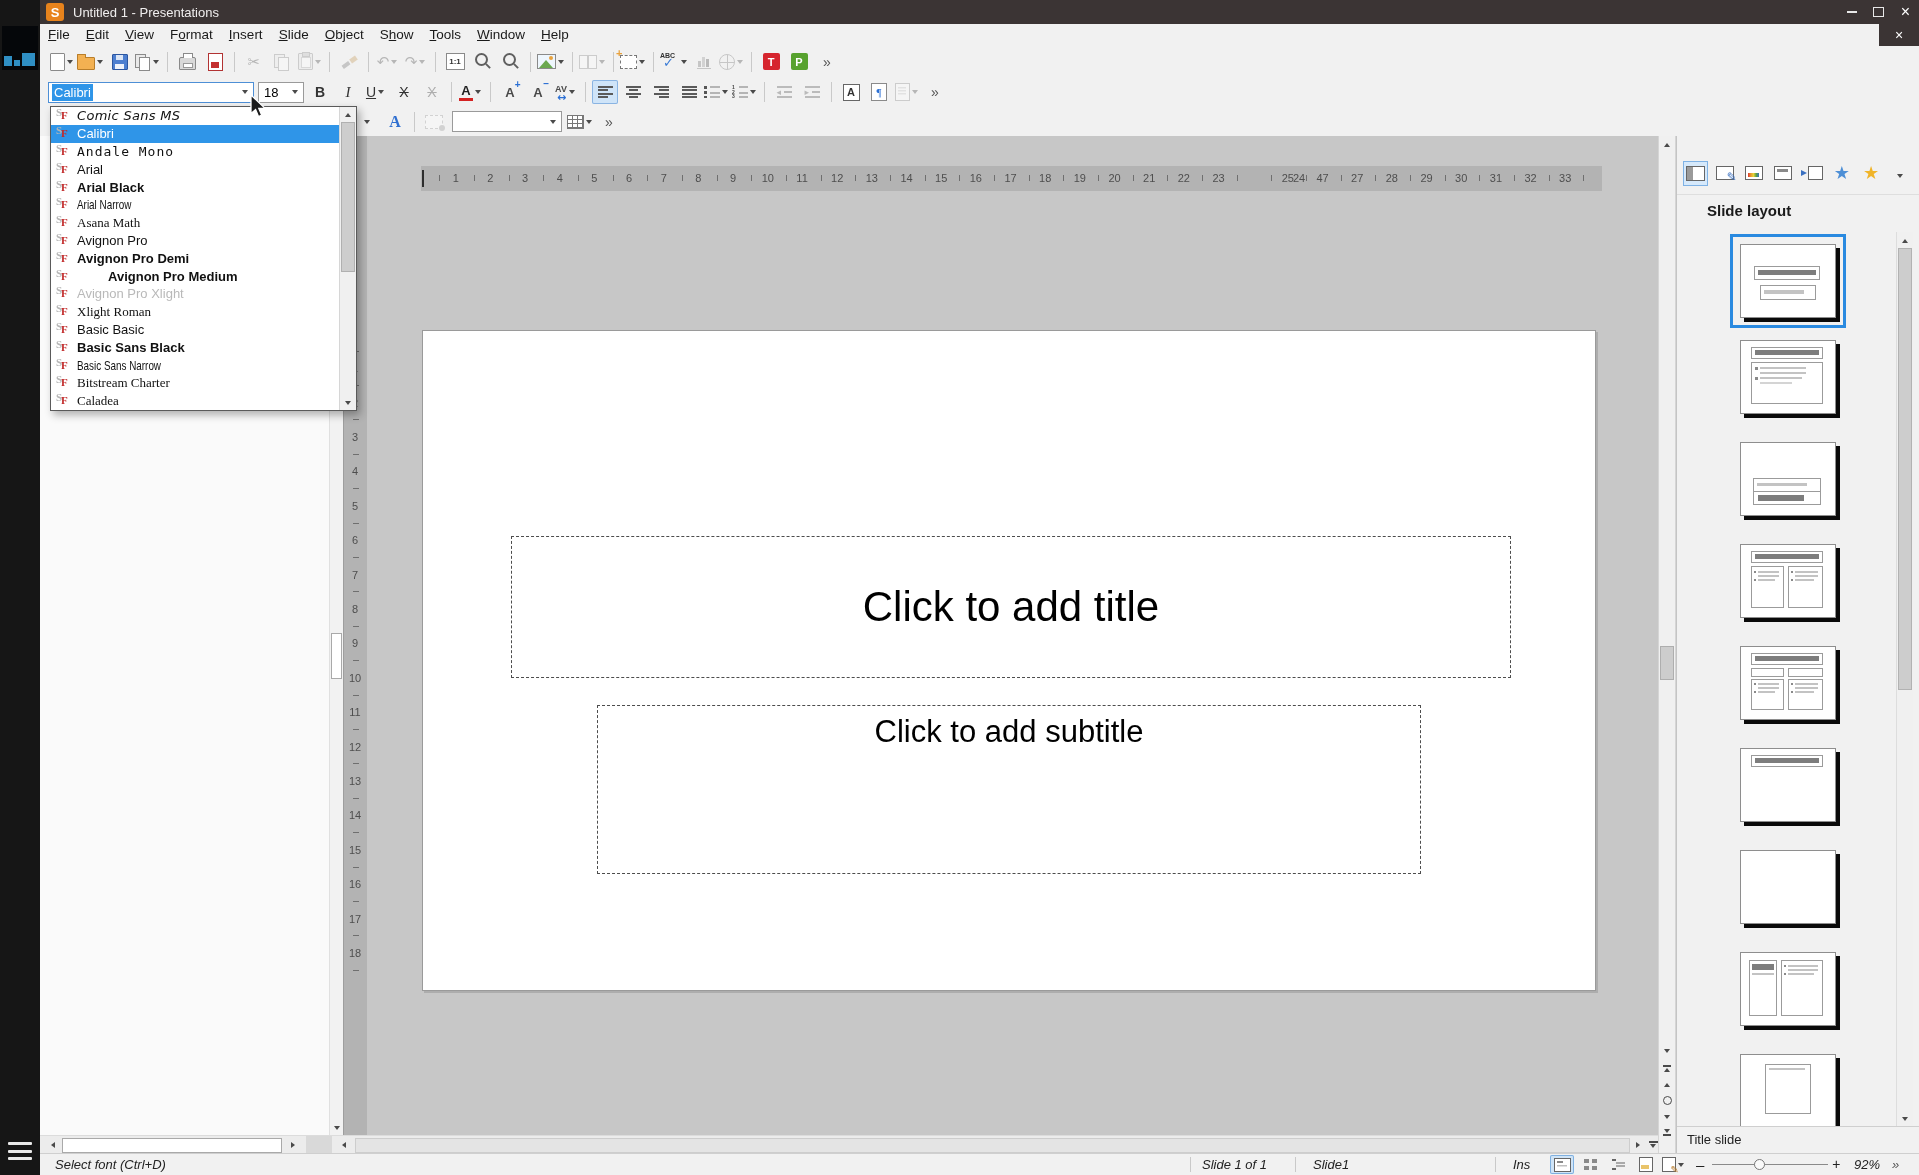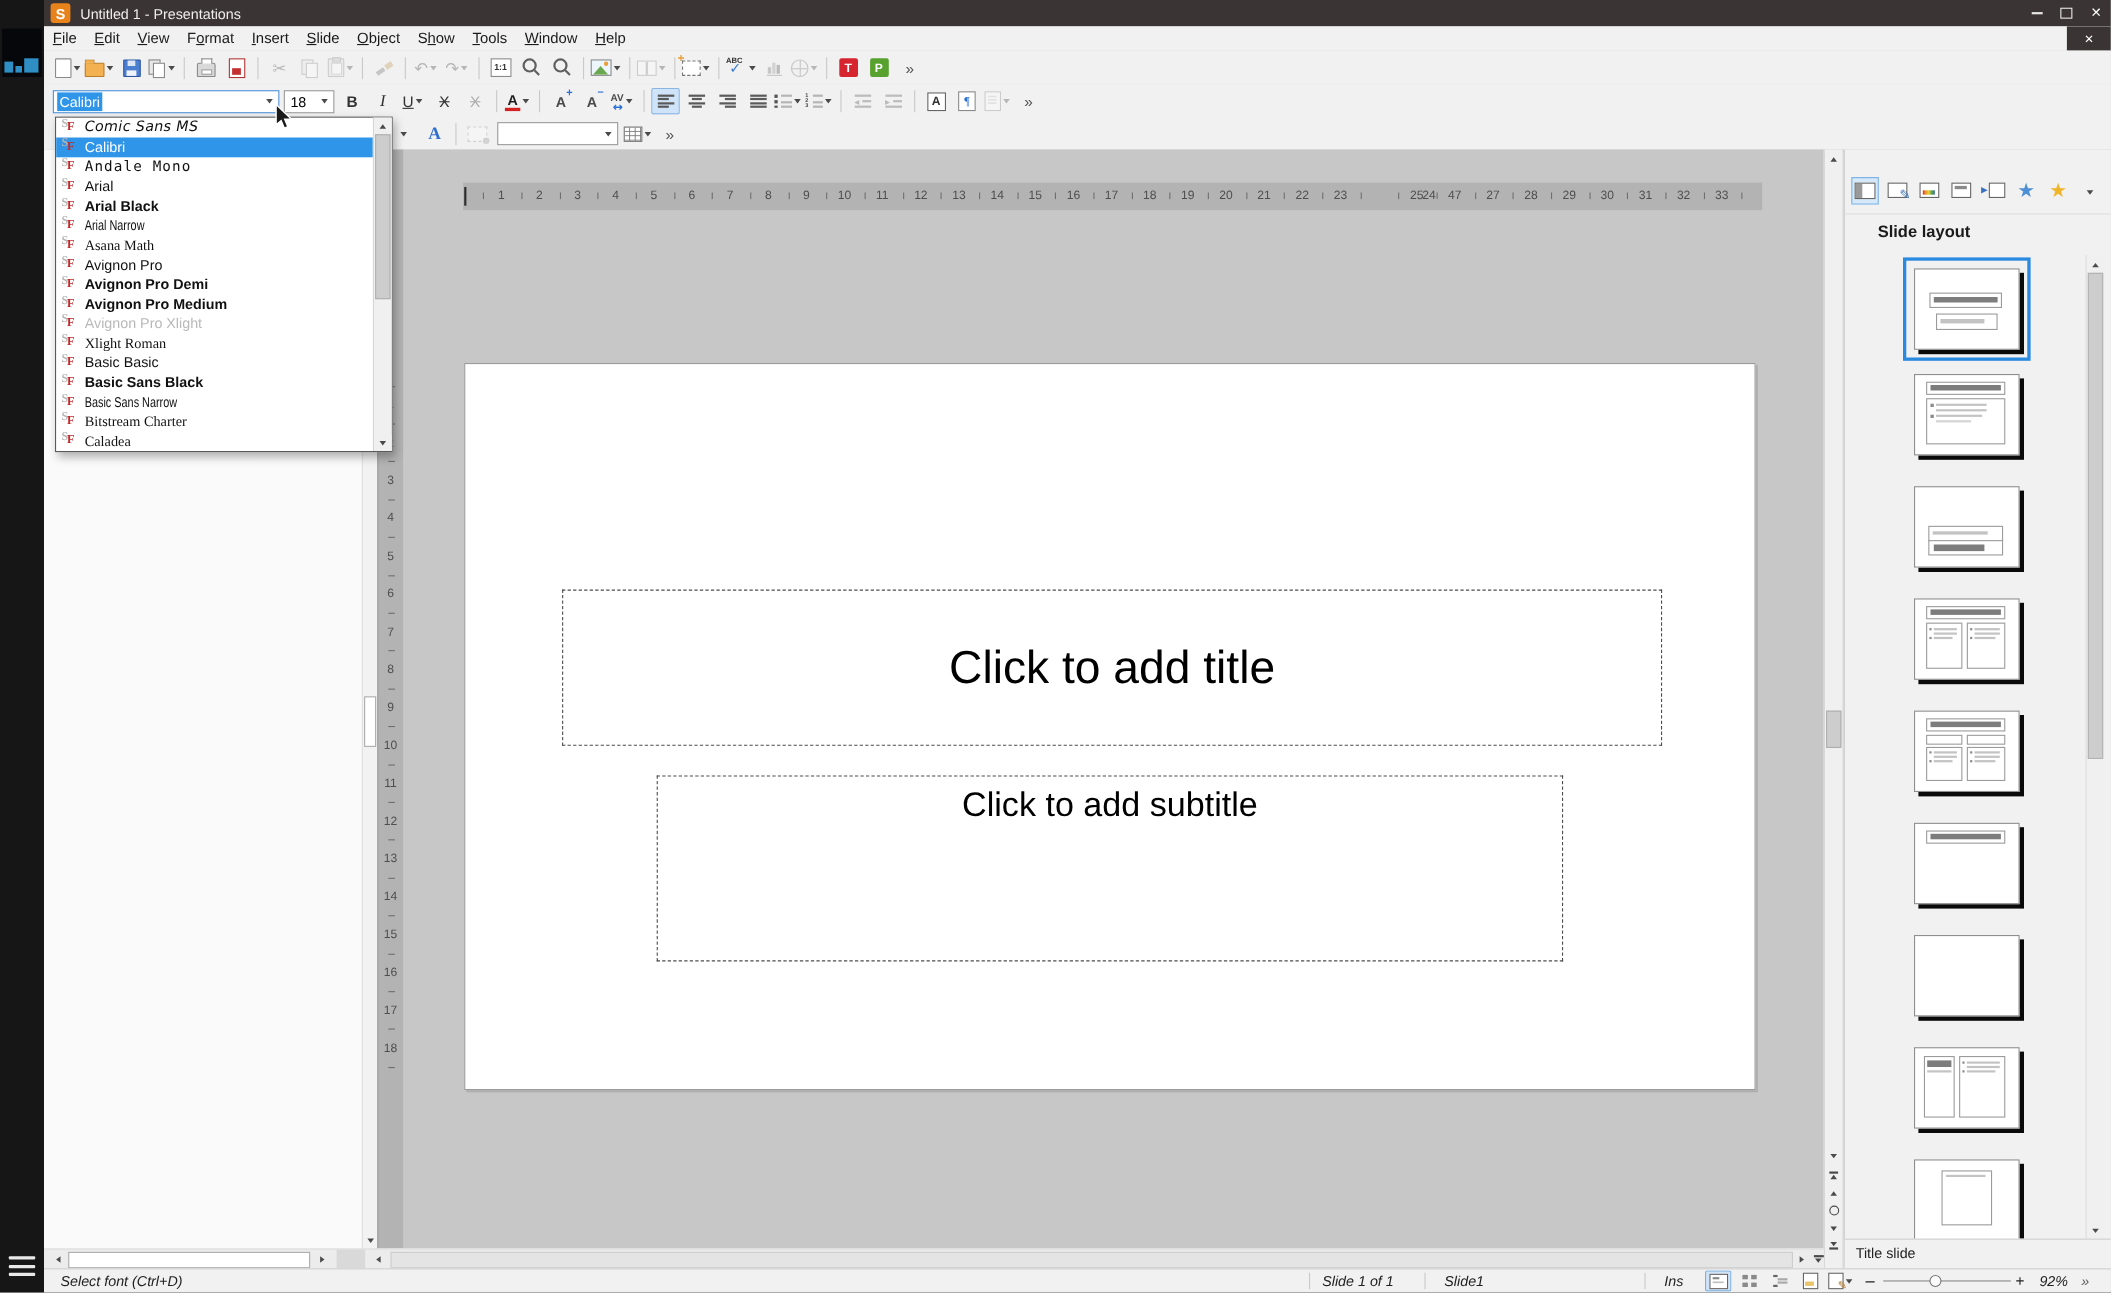--- a/index.html
+++ b/index.html
@@ -198,21 +198,21 @@
   .sficon .s{position:absolute;left:1px;top:-2px;color:#b5b5b5;font:600 11px "Liberation Serif",serif;}
   .sficon .f{position:absolute;left:6px;top:1px;color:#c22a2a;font:700 11px "Liberation Serif",serif;}
   .fname{line-height:17px;}
   .fs-comic{font-family:"DejaVu Sans",sans-serif;font-style:italic;letter-spacing:.3px;}
   .fs-sans{font-family:"Liberation Sans",sans-serif;}
   .fs-mono{font-family:"DejaVu Sans Mono",monospace;letter-spacing:1px;}
   .fs-black{font-family:"Liberation Sans",sans-serif;font-weight:900;text-align:right;}
   .fs-narrow{font-family:"Liberation Sans",sans-serif;transform:scaleX(.76);transform-origin:left center;}
   .fs-serif{font-family:"Liberation Serif",serif;}
   .fs-bold{font-family:"Liberation Sans",sans-serif;font-weight:700;}
-  .fs-medium{font-family:"Liberation Sans",sans-serif;font-weight:600;}
+  .fs-medium{font-family:"Liberation Sans",sans-serif;font-weight:600;margin-left:31px;}
   .fs-xlight{font-family:"Liberation Sans",sans-serif;color:#b9b9b9;}
   #dd-scroll{width:16px;background:#f0f0f0;border-left:1px solid #d6d6d6;position:relative;}
   #dd-up,#dd-dn{position:absolute;left:0;right:0;height:15px;display:flex;align-items:center;justify-content:center;background:#f0f0f0;}
   #dd-up{top:0;} #dd-dn{bottom:0;}
   #dd-thumb{position:absolute;left:1px;right:1px;top:15px;height:150px;background:#cdcdcd;border:1px solid #b0b0b0;box-sizing:border-box;}
   
   #cursor{position:absolute;left:250px;top:95px;z-index:99;}
 </style>
 </head>
 <body>

